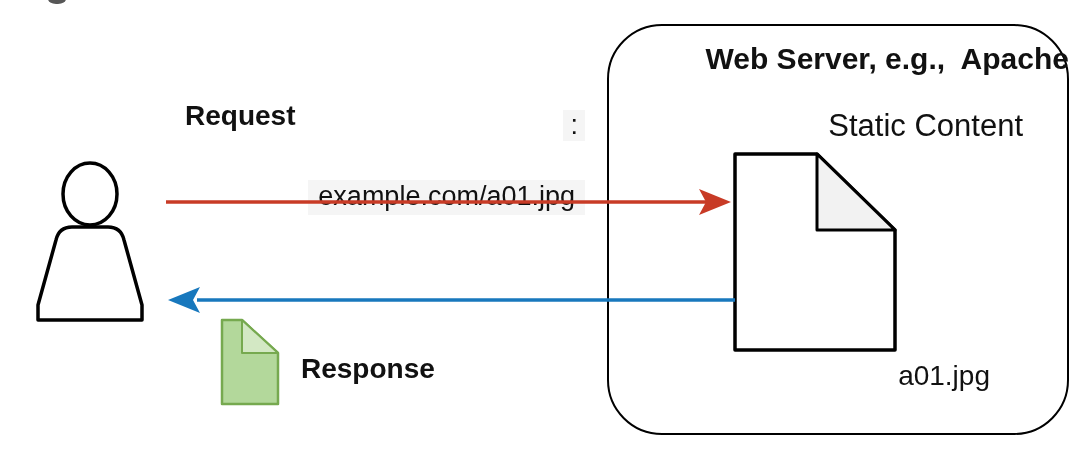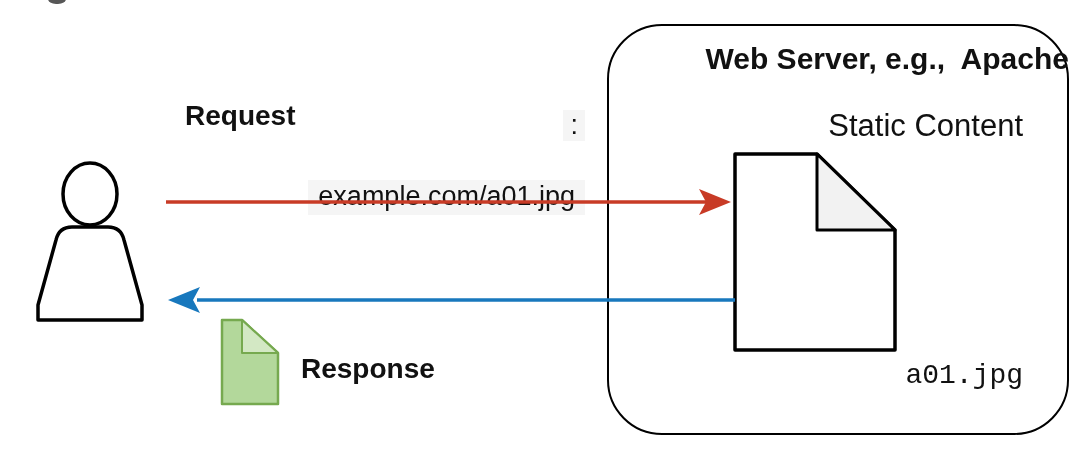--- a/index.html
+++ b/index.html
@@ -103,21 +103,21 @@
 
   <div class="abs title centered z2" style="left:607px; top:42px; width:462px;">Web Server, e.g.,  Apache</div>
 
   <div class="abs centered z2" style="left:607px; top:108px; width:416px; font-size:31px;">Static Content</div>
 
   <svg class="abs z2" style="left:733px; top:152px;" width="164" height="200" viewBox="0 0 164 200">
     <path d="M2,2 L84,2 L162,78 L162,198 L2,198 Z" class="ink-shape" stroke-width="3.5"></path>
     <path d="M84,2 L84,78 L162,78 Z" stroke-linejoin="round" stroke-width="3" style="fill:var(--doc-fold); stroke:#000000;"></path>
   </svg>
 
-  <div class="abs lbl centered z2" style="left:607px; top:360px; width:416px;font-family:Liberation Mono, monospace;">a01.jpg</div>
+  <div class="abs lbl centered z2" style="left:574px; top:360px; width:416px;">a01.jpg</div>
 
   <svg class="abs z5" style="left:0; top:0;" width="1082" height="460" viewBox="0 0 1082 460">
     <line x1="166" y1="202" x2="708" y2="202" class="red-stroke"></line>
     <path d="M731,202 L699,189 L706,202 L699,215 Z" class="red-fill"></path>
     <line x1="735" y1="300" x2="197" y2="300" class="blue-stroke"></line>
     <path d="M168,300 L200,287 L193,300 L200,313 Z" class="blue-fill"></path>
   </svg>
 
 </div>
 

